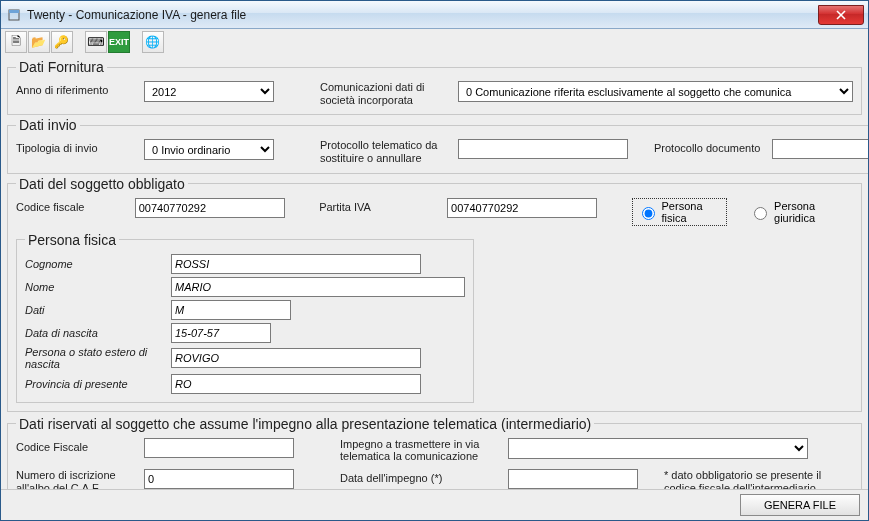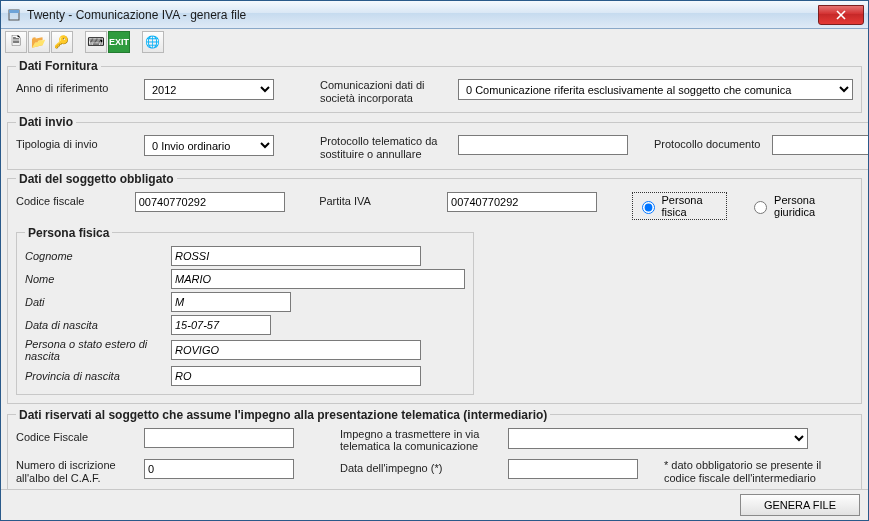--- a/index.html
+++ b/index.html
@@ -74,24 +74,23 @@
     gap:2px;
     overflow:hidden;
   }
 
   fieldset {
     border:1px solid #c8c8c8;
     padding: 6px 8px 8px 8px;
     margin:0;
   }
   fieldset > legend {
-    font-size:12px;
+    font-size:14px;
     color:#222;
     padding:0 3px;
-    font-weight:bold;
   }
 
   .row { display:flex; align-items:flex-start; gap:8px; }
   .lbl { color:#222; }
   .lbl-w { width:120px; padding-top:3px; }
 
   select, input[type="text"] {
     font: inherit;
     height:20px;
     border:1px solid #7a7a7a;
@@ -235,21 +234,21 @@
         </div>
         <div class="inner-row">
           <div class="lbl inner-lbl">Data di nascita</div>
           <input type="text" style="width: 100px;" value="15-07-57">
         </div>
         <div class="inner-row">
           <div class="lbl inner-lbl multi-line">Persona o stato estero di nascita</div>
           <input type="text" style="width: 250px;" value="ROVIGO">
         </div>
         <div class="inner-row" style="margin-bottom:0">
-          <div class="lbl inner-lbl">Provincia di nascita</div>
+          <div class="lbl inner-lbl">Provincia di presente</div>
           <input type="text" style="width: 250px;" value="RO">
         </div>
       </fieldset>
     </fieldset>
 
     <div style="flex:1"></div>
 
     <fieldset>
       <legend>Dati riservati al soggetto che assume l'impegno alla presentazione telematica (intermediario)</legend>
       <div class="row" style="margin-bottom:6px">

